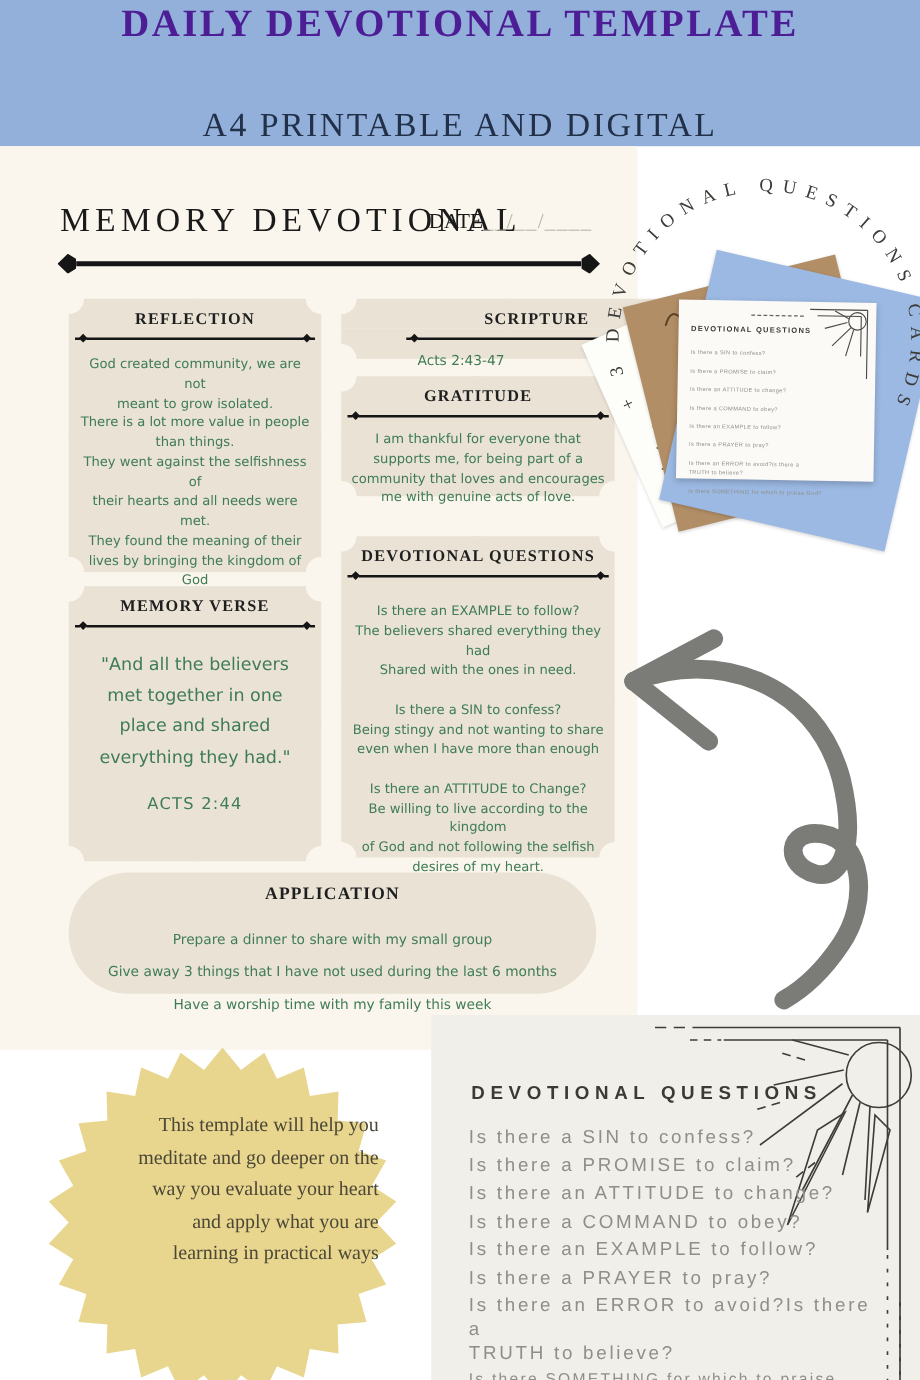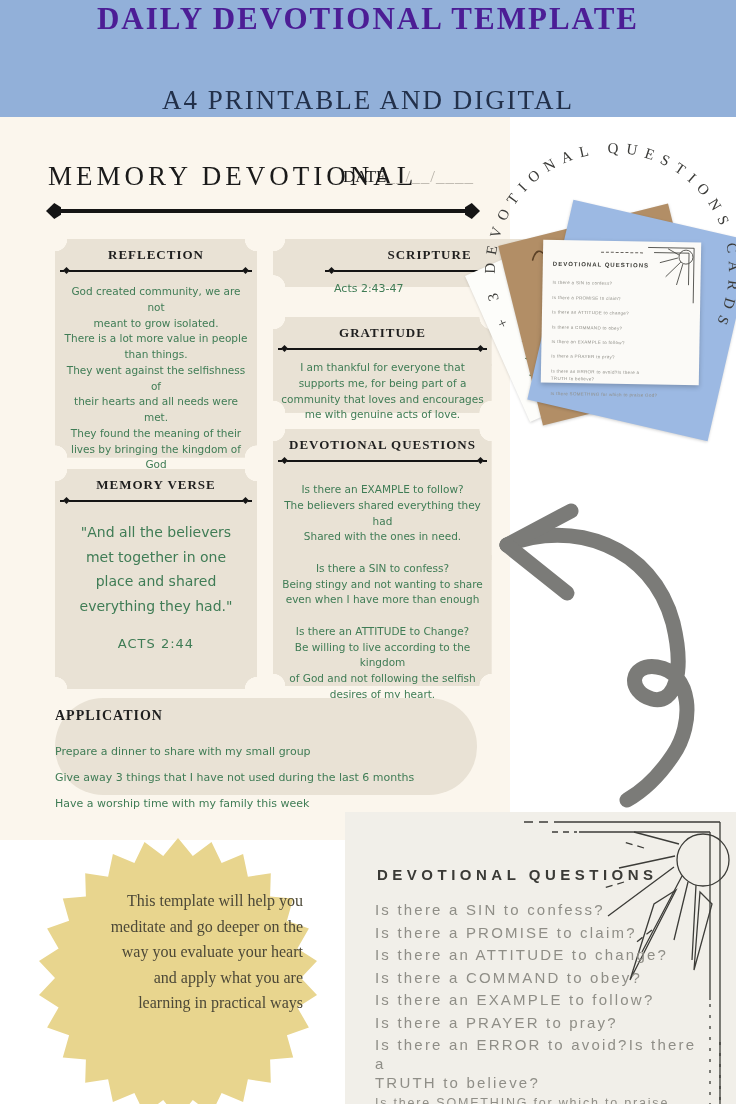--- a/index.html
+++ b/index.html
@@ -47,26 +47,26 @@
 
   .hand{font-family:"DejaVu Sans",sans-serif;color:#3f7c55;}
   .body-center{padding:10px 7px 6px 7px;font-size:10.5px;line-height:1.5;
                text-align:center;white-space:pre-line;}
   .body-left{padding:8px 14px;font-size:11px;text-align:left;}
   .mv-quote{padding:16px 10px 0 10px;font-size:14px;line-height:1.75;text-align:center;white-space:pre-line;}
   .mv-ref{margin-top:18px;font-size:13px;letter-spacing:1px;text-align:center;}
 
   .box-reflection{left:55px;top:122px;width:202px;height:219px;}
   .box-scripture{left:273px;top:122px;width:219px;height:48px;padding-left:47px;}
-  .box-gratitude{left:273px;top:200px;width:219px;height:96px;}
+  .box-gratitude{left:273px;top:184px;width:219px;height:96px;}
   .box-memory{left:55px;top:352px;width:202px;height:220px;}
   .box-devq{left:273px;top:312px;width:219px;height:257px;}
 
   .application{position:absolute;left:55px;top:581px;width:422px;height:97px;
-               background:#e9e2d5;border-radius:48px;}
+               background:#e9e2d5;border-radius:48px;text-align:center;}
   .app-head{padding-top:10px;font-family:"Liberation Serif",serif;font-weight:600;
             font-size:14px;letter-spacing:1px;color:#1f1f1f;}
   .app-item{margin-top:21px;font-size:11px;}
   .app-item + .app-item{margin-top:13px;}
 
   
   .arc-svg{position:absolute;left:478px;top:140px;width:270px;height:250px;z-index:6;}
   .arc-svg text{font-family:"Liberation Serif",serif;font-size:15px;letter-spacing:2px;fill:#3b3b38;}
   .pcard{position:absolute;box-shadow:0 1px 3px rgba(0,0,0,.18);}
   .sprig-card{left:492px;top:243px;width:128px;height:160px;background:#fdfdfa;

